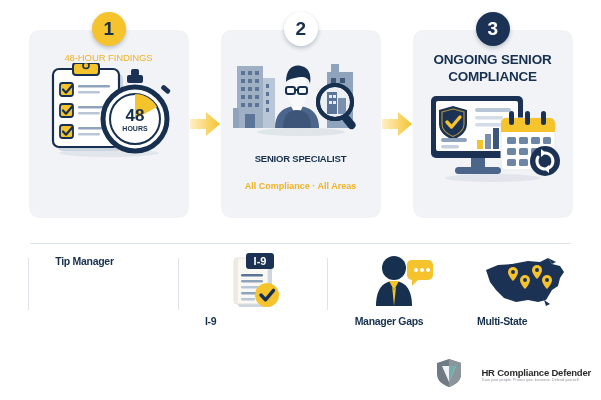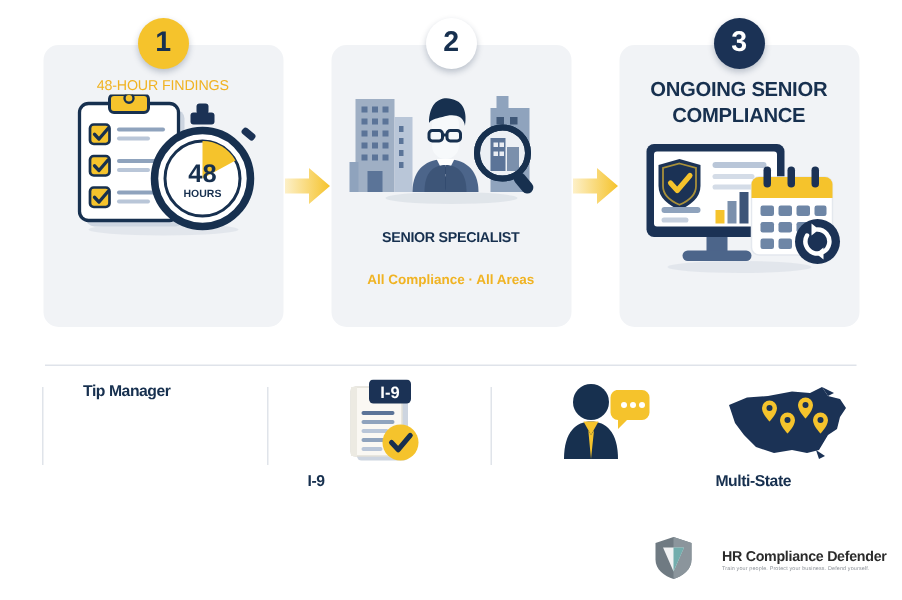--- a/index.html
+++ b/index.html
@@ -412,20 +412,21 @@
           <circle cx="22" cy="14" r="12" fill="#17304f"></circle>
           <path d="M4 52 C4 34 12 27 22 27 C32 27 40 34 40 52 Z" fill="#17304f"></path>
           <path d="M17 27 L22 36 L27 27 Z" fill="#f5c32c"></path>
           <path d="M20.2 33 L22 52 L24 33 L22 36 Z" fill="#f5c32c"></path>
           <path d="M41 6 h17 a5 5 0 0 1 5 5 v10 a5 5 0 0 1 -5 5 h-10 l-6 6 v-6 a5 5 0 0 1 -5 -5 v-10 a5 5 0 0 1 4 -5 z" fill="#f5c32c" transform="translate(-2,0)"></path>
           <circle cx="44" cy="16" r="2" fill="#ffffff"></circle>
           <circle cx="50" cy="16" r="2" fill="#ffffff"></circle>
           <circle cx="56" cy="16" r="2" fill="#ffffff"></circle>
         </svg>
       </div>
+      <div class="clabel">Manager Gaps</div>
     </div>
 
     <div class="cat">
       <div class="cicon">
         <svg width="86" height="52" viewBox="0 0 86 52" aria-hidden="true">
           <path d="M4 14 L16 9 L30 8 L46 5 L58 6 L66 2 L70 8 L78 10 L82 16 L78 22 L76 30 L70 34 L64 44 L56 46 L46 44 L34 46 L22 42 L14 34 L8 26 Z" fill="#1b3255"></path>
           <path d="M66 2 L70 8 L74 6 Z" fill="#1b3255"></path>
           <path d="M62 44 L68 48 L64 50 Z" fill="#1b3255"></path>
           <g fill="#f5c32c">
             <path d="M26 16 a5 5 0 0 1 10 0 c0 4 -5 9 -5 9 s-5 -5 -5 -9 z"></path>

